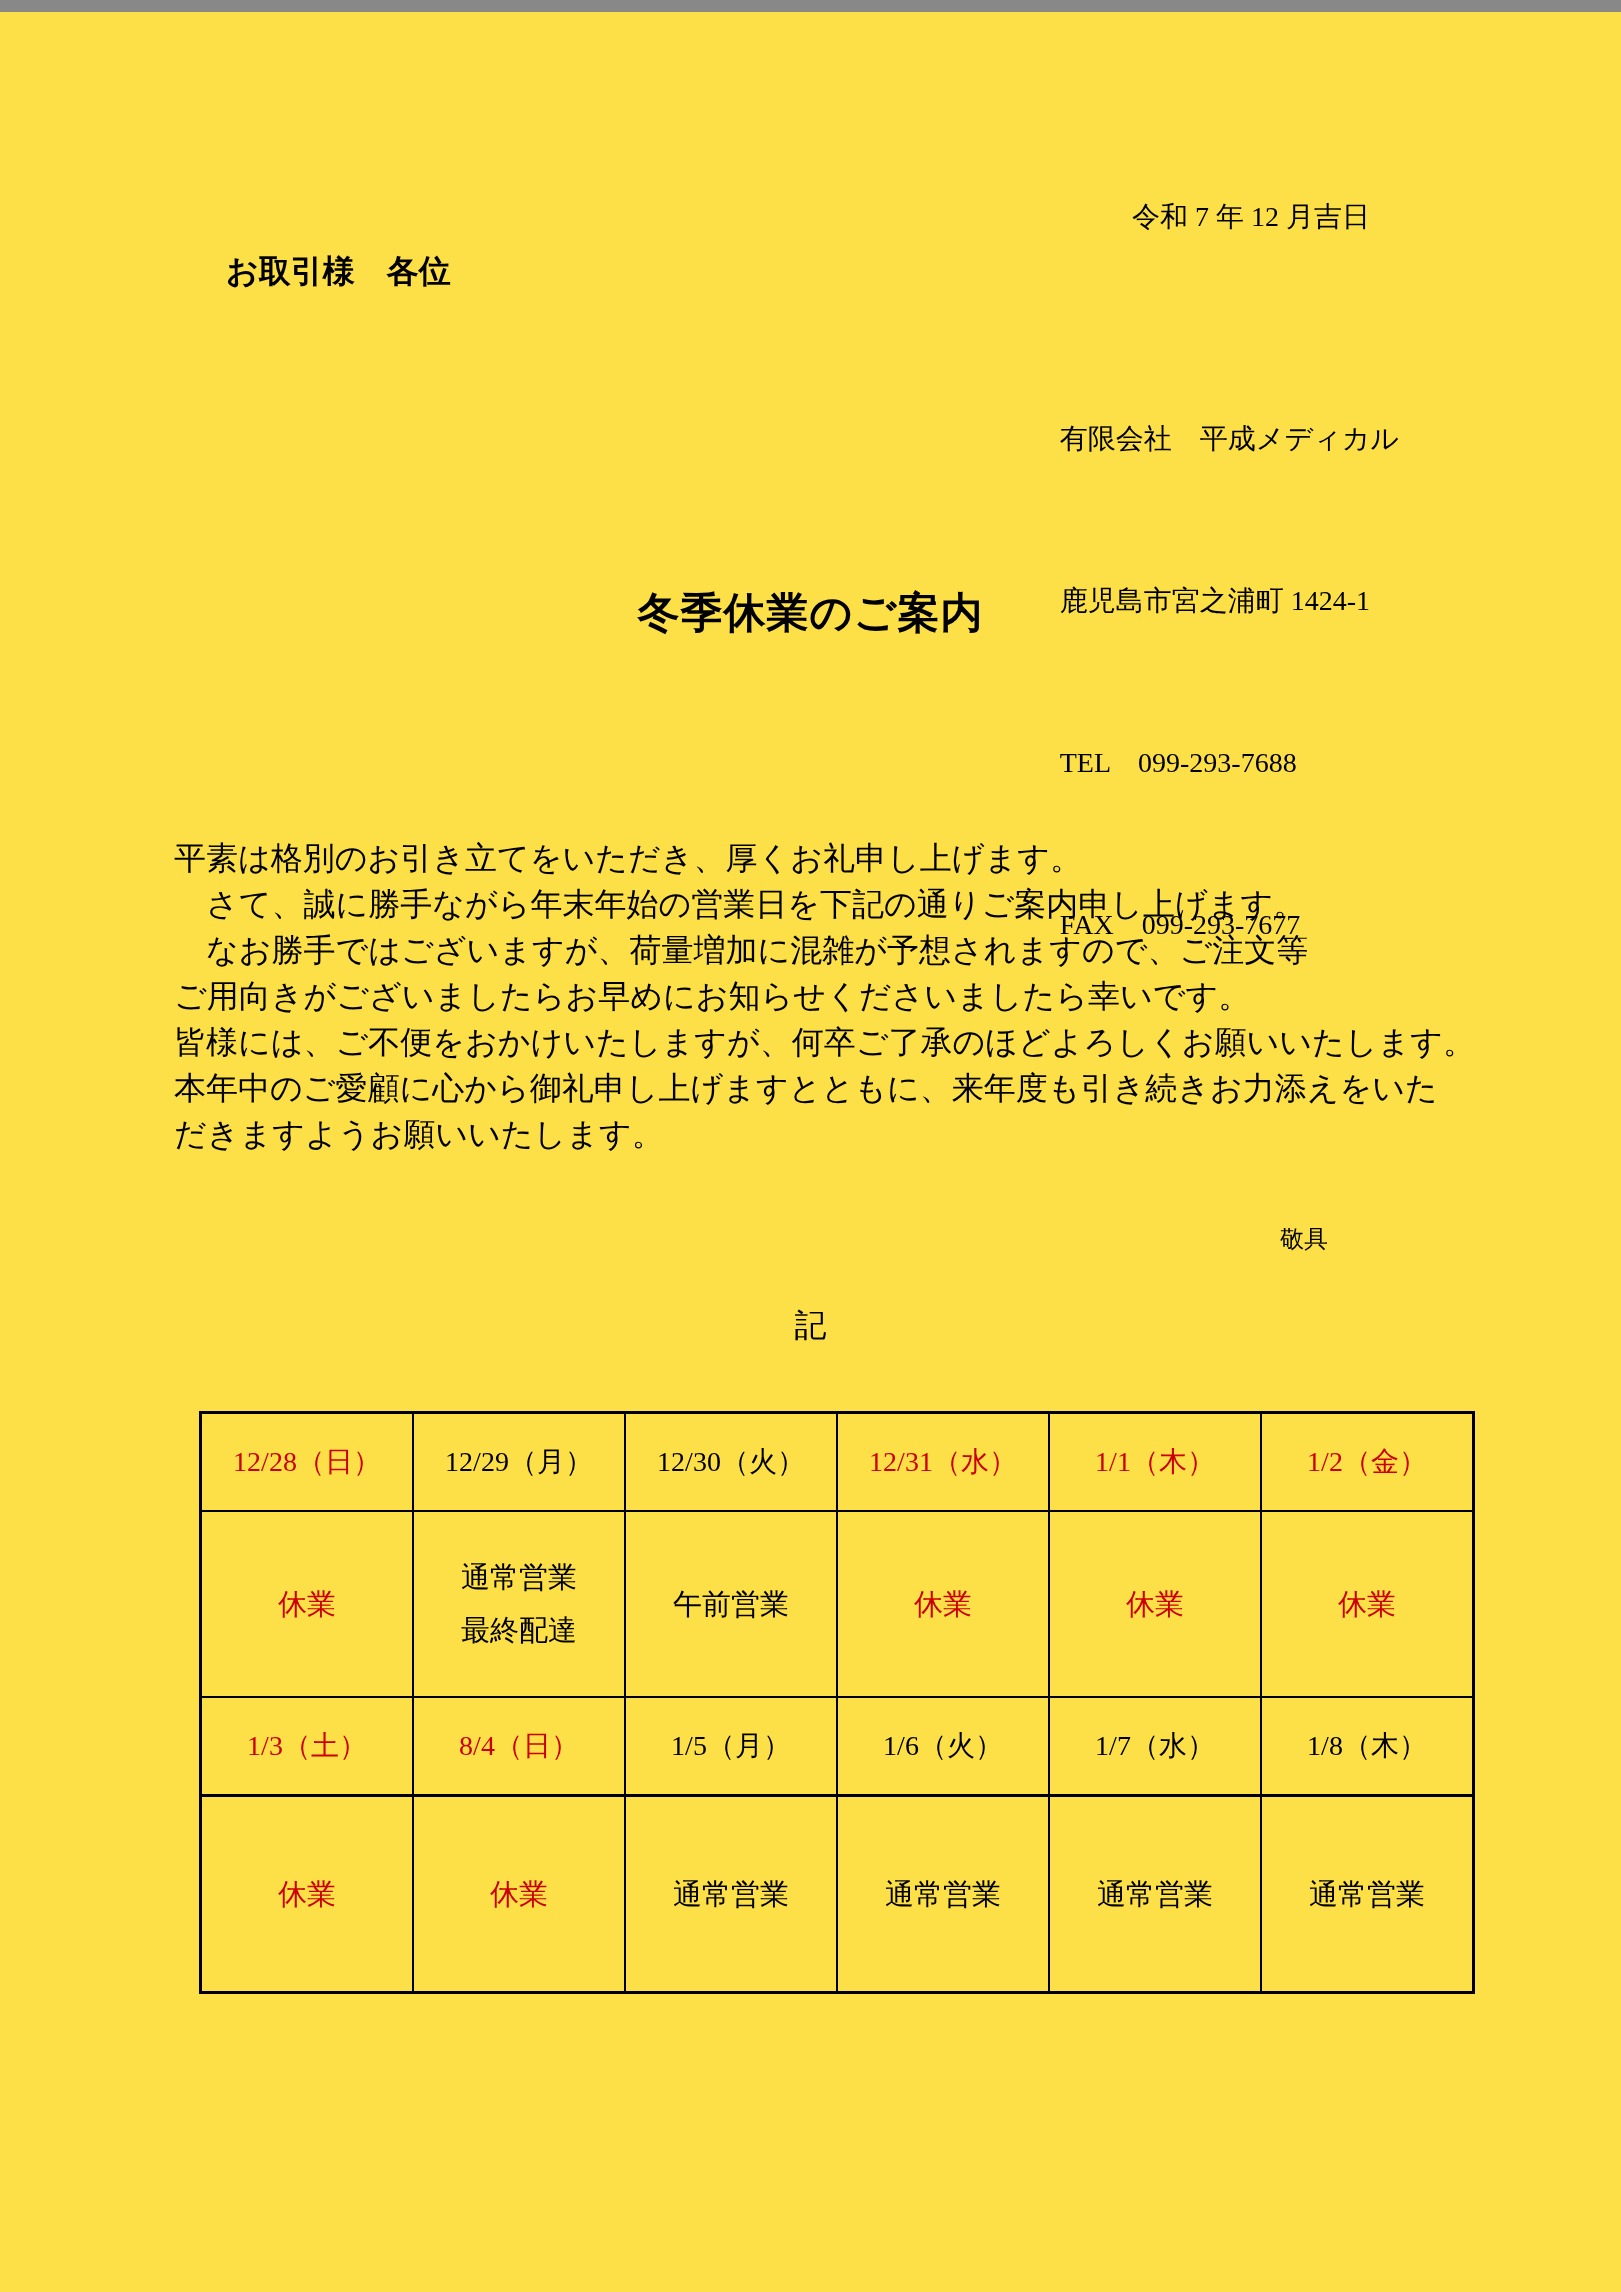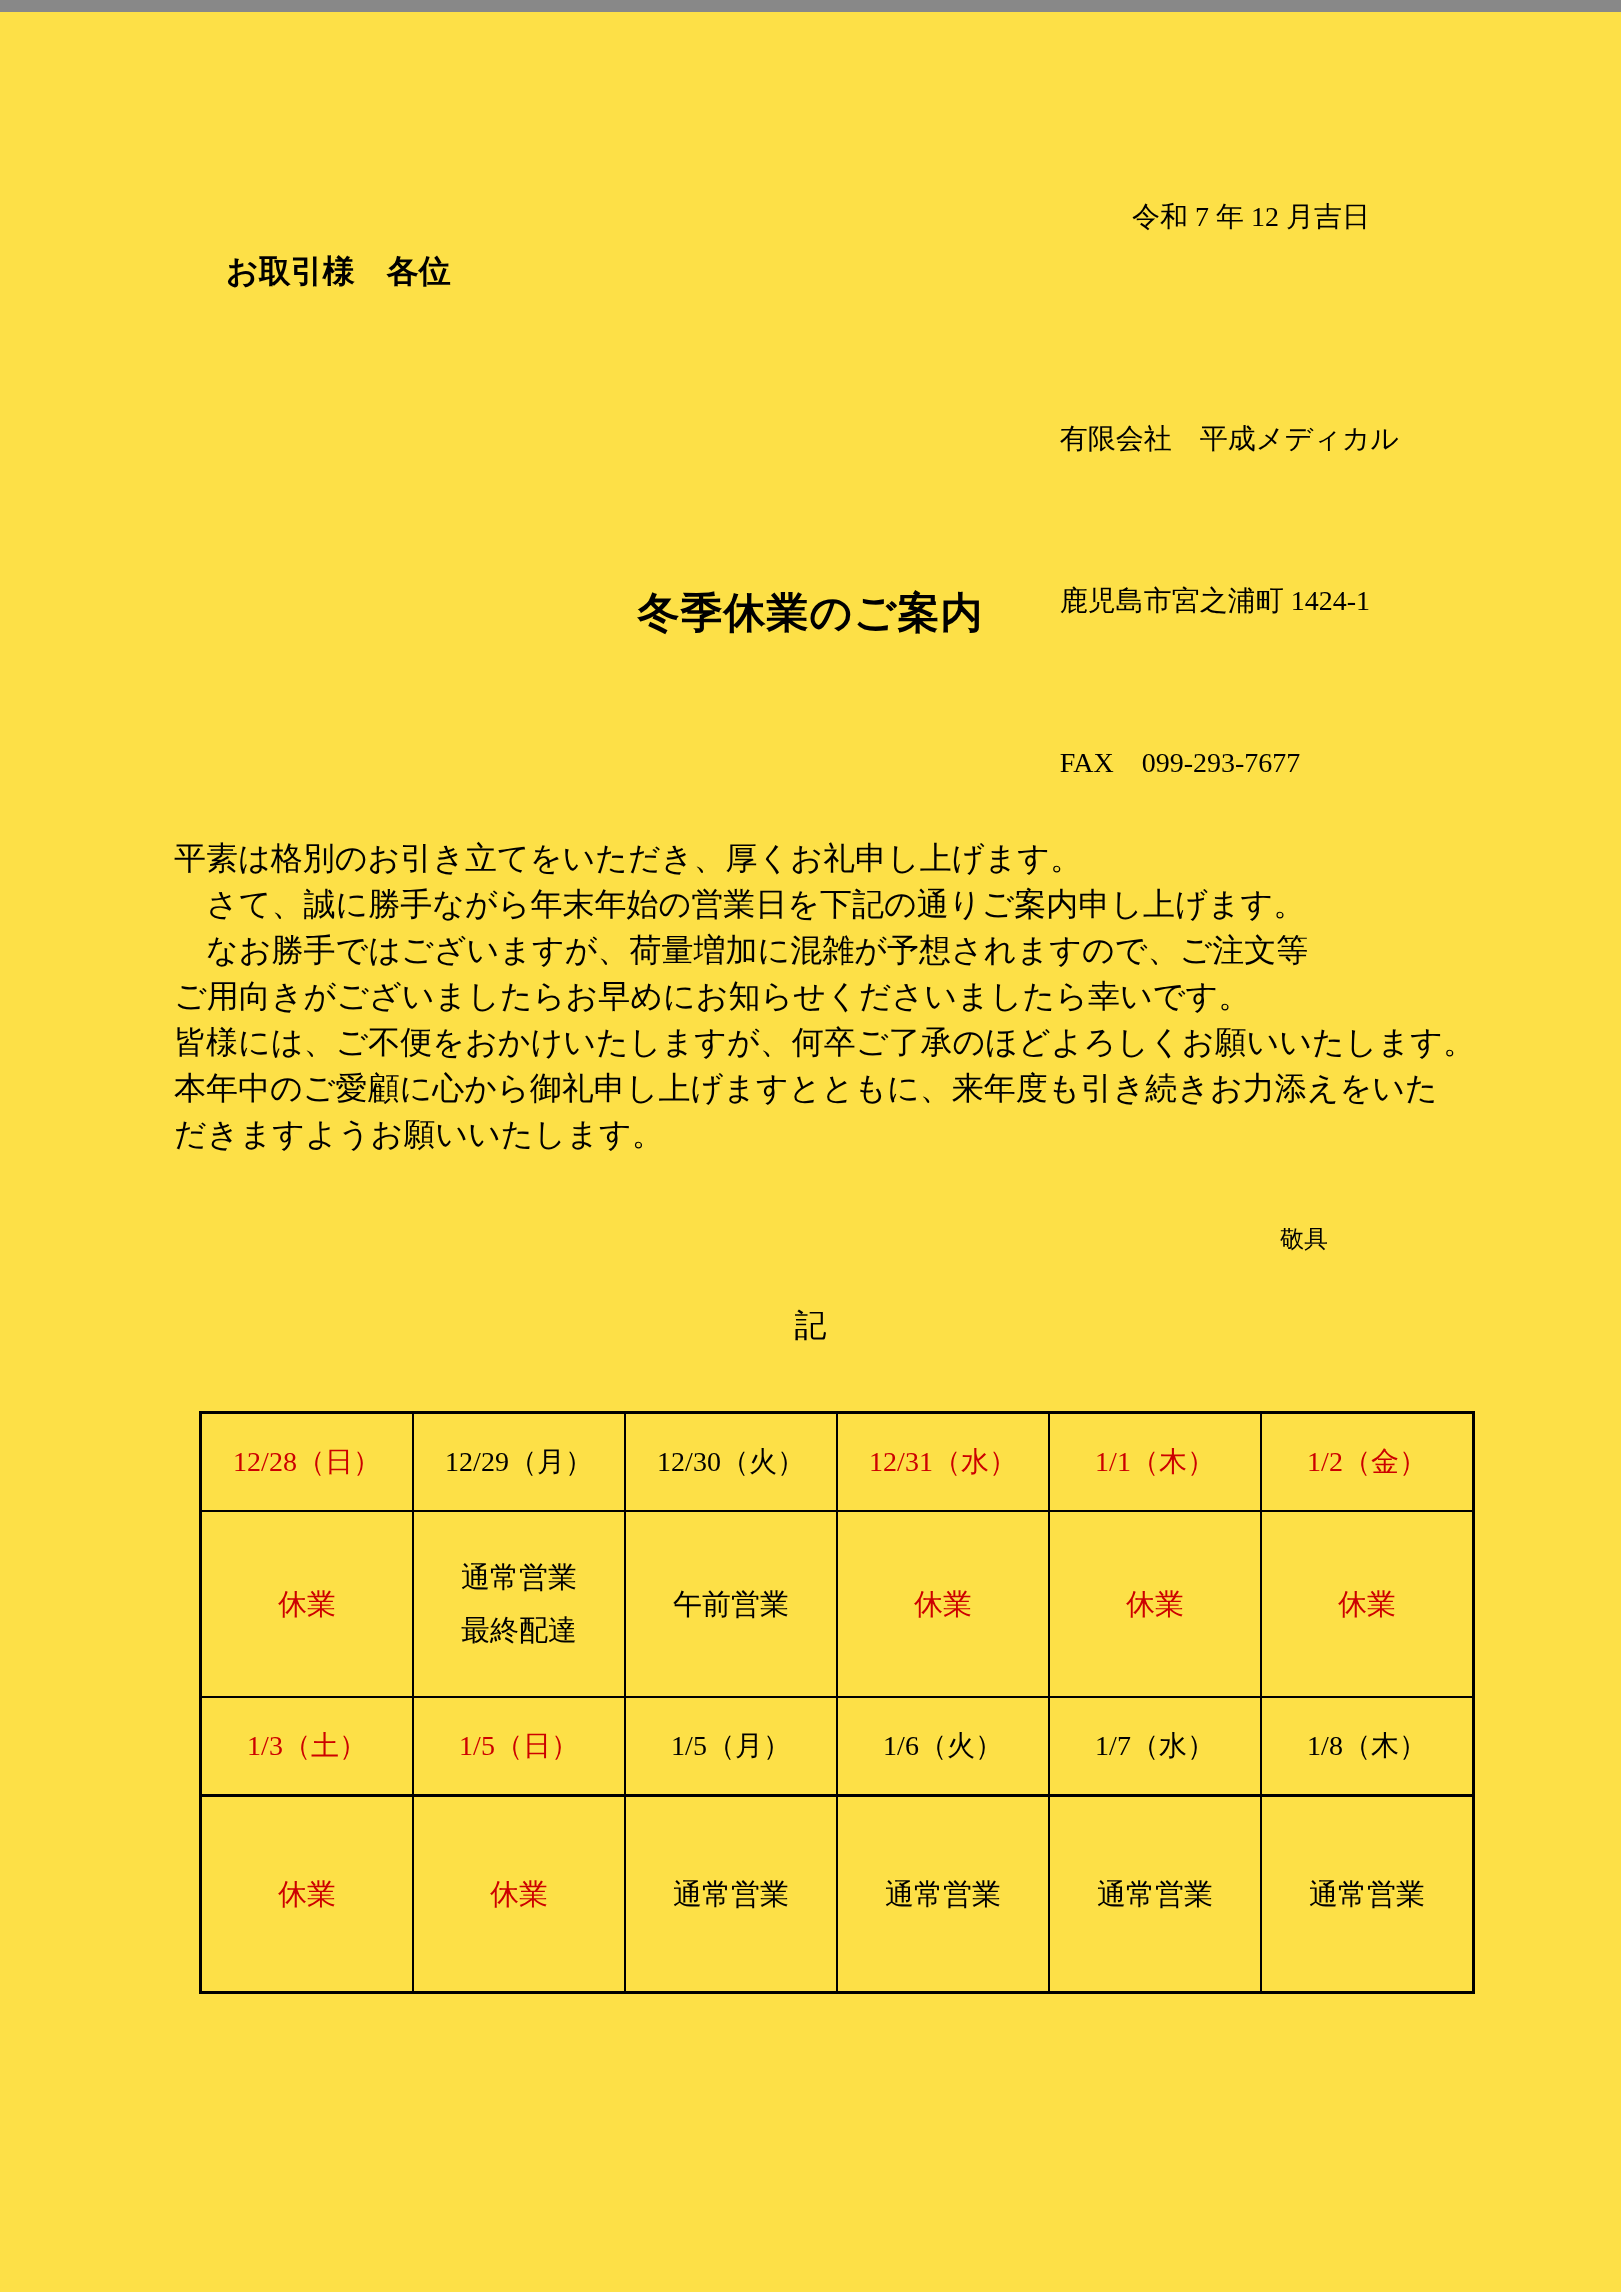--- a/index.html
+++ b/index.html
@@ -91,20 +91,21 @@
 
 <div class="page">
 
   <div class="date-line">令和 7 年 12 月吉日</div>
 
   <div class="recipient">お取引様　各位</div>
 
   <div class="sender">
     <div>有限会社　平成メディカル</div>
     <div>鹿児島市宮之浦町 1424-1</div>
+    <div>TEL　099-293-7688</div>
     <div>FAX　099-293-7677</div>
   </div>
 
   <div class="doc-title">冬季休業のご案内</div>
 
   <div class="body-text">
     <div class="line">平素は格別のお引き立てをいただき、厚くお礼申し上げます。</div>
     <div class="line">　さて、誠に勝手ながら年末年始の営業日を下記の通りご案内申し上げます。</div>
     <div class="line">　なお勝手ではございますが、荷量増加に混雑が予想されますので、ご注文等</div>
     <div class="line">ご用向きがございましたらお早めにお知らせくださいましたら幸いです。</div>
@@ -159,21 +160,21 @@
             </td>
             <td class="cell-red" style="color: rgb(204, 0, 0);">
               <div>休業</div>
             </td>
           </tr>
           <tr class="row-date">
             <td class="cell-red" style="color: rgb(204, 0, 0);">
               <div>1/3（土）</div>
             </td>
             <td class="cell-red" style="color: rgb(204, 0, 0);">
-              <div>1/5（日）</div>
+              <div>8/4（日）</div>
             </td>
             <td>
               <div>1/5（月）</div>
             </td>
             <td>
               <div>1/6（火）</div>
             </td>
             <td>
               <div>1/7（水）</div>
             </td>

